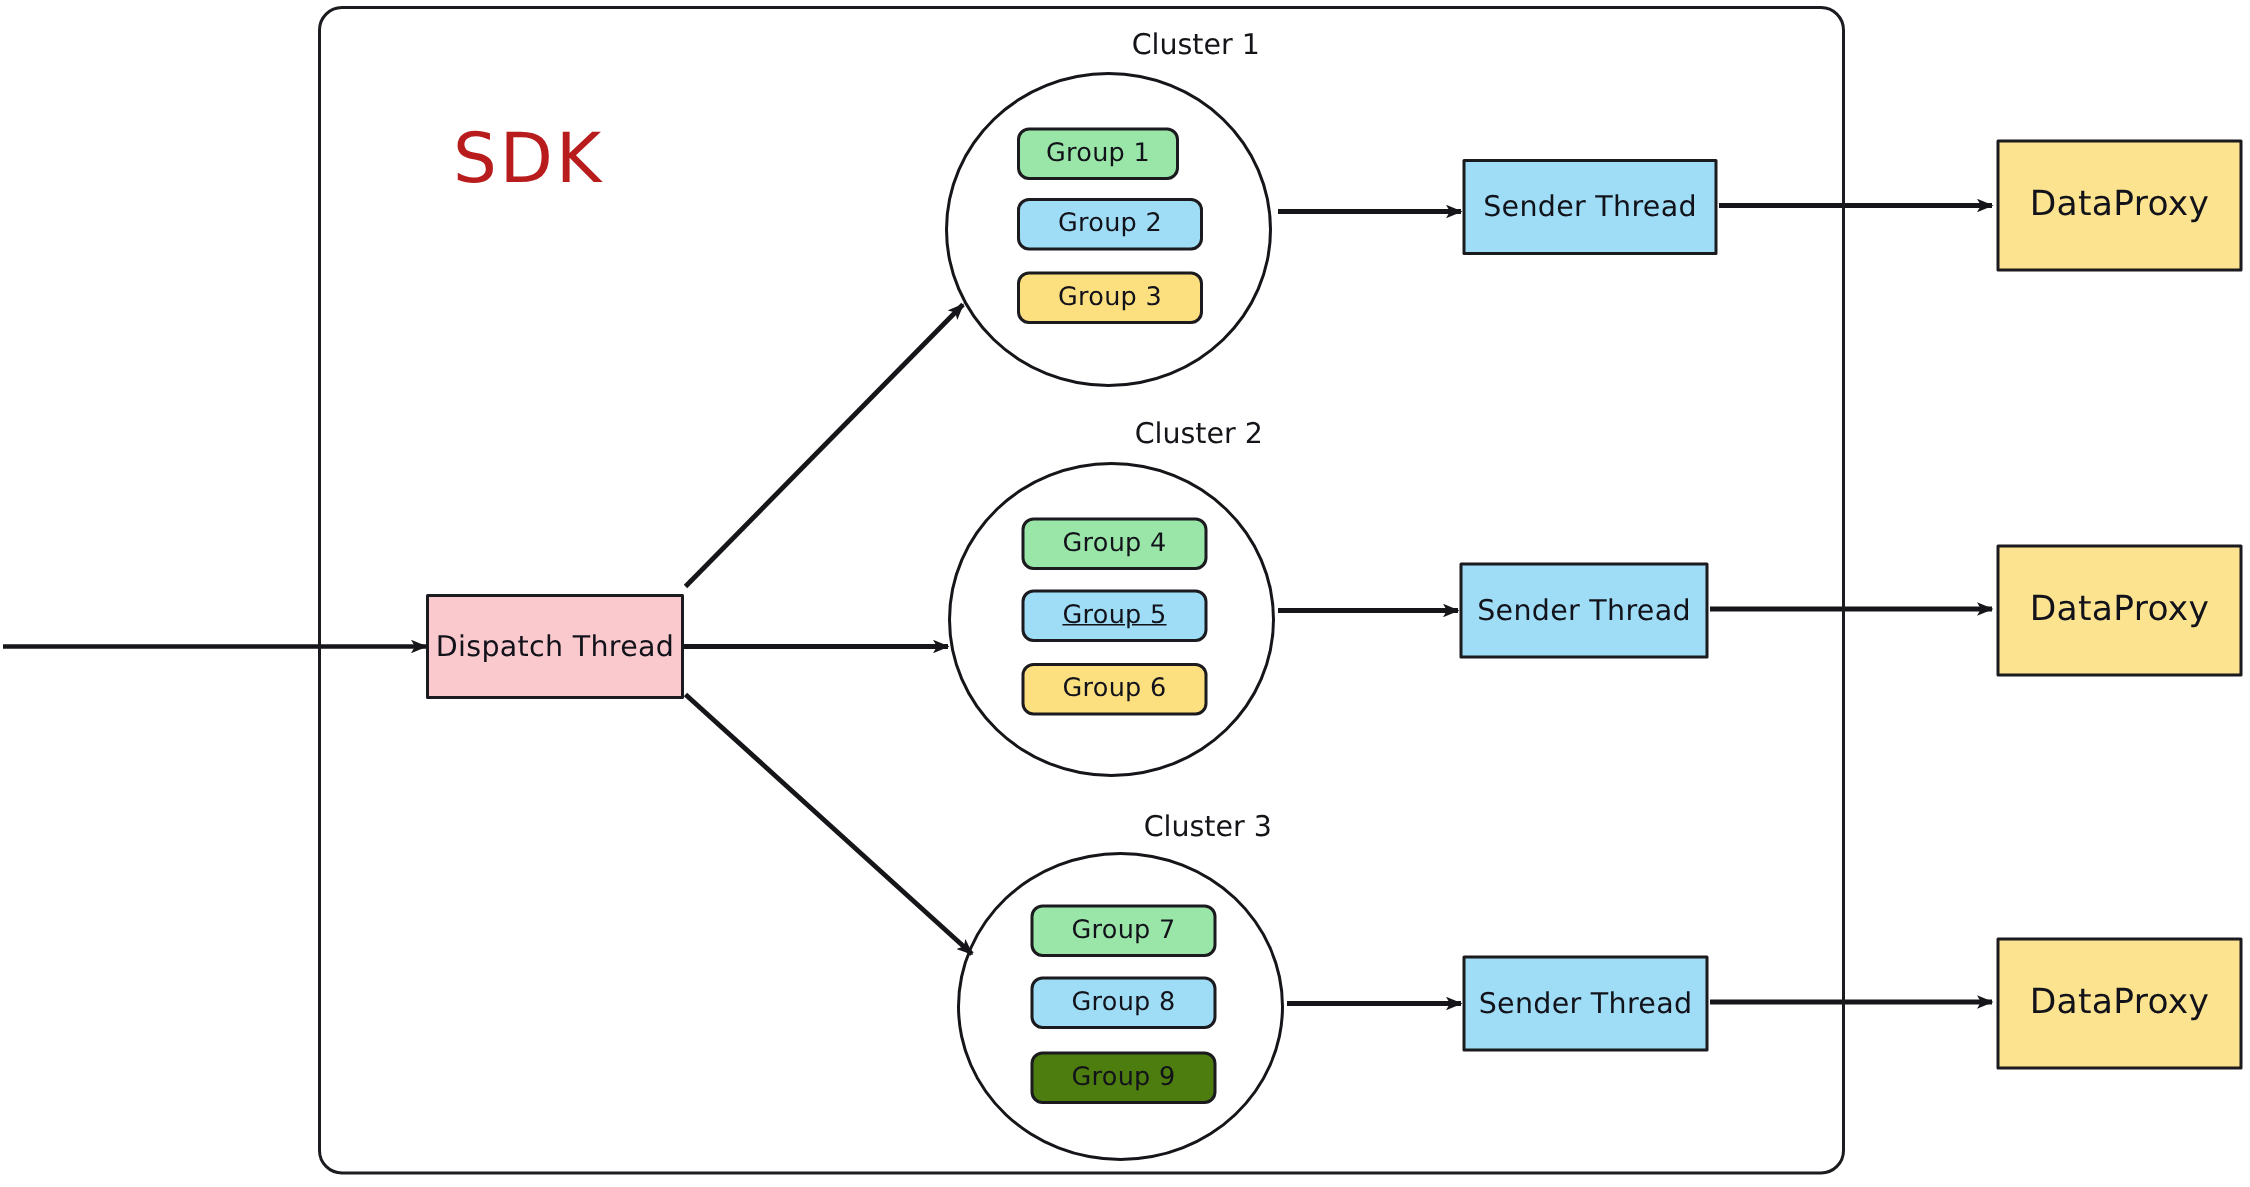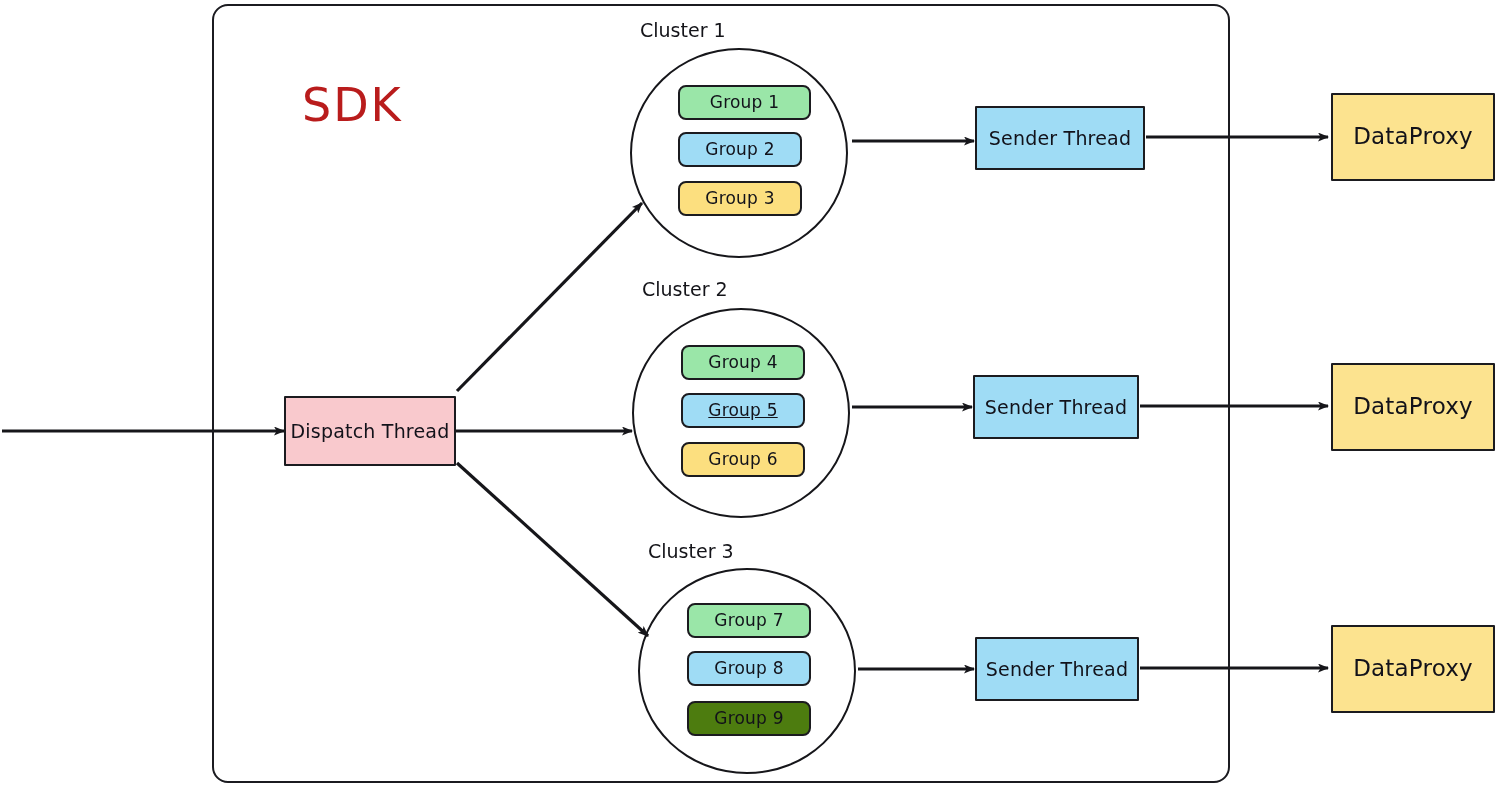--- a/index.html
+++ b/index.html
@@ -52,21 +52,21 @@
     box-sizing: border-box;
     border: 2.8px solid #16161a;
     border-radius: 50%;
     background: transparent;
   }
   .caption {
     position: absolute;
     font-size: 19px;
     color: #141419;
     white-space: nowrap;
-    text-align: left;
+    text-align: right;
   }
   .sdk-label {
     position: absolute;
     font-size: 46px;
     color: #b91c1c;
     letter-spacing: 2px;
     white-space: nowrap;
   }
   .sdk-box {
     position: absolute;
@@ -106,21 +106,21 @@
   <div class="sdk-box" style="left:212px; top:4px; width:1018px; height:779px;"></div>
 
   <div class="sdk-label" style="left:302px; top:78px;">SDK</div>
 
   <div class="node thread" style="left:284px; top:396px; width:172px; height:70px; background:#f9c9cd;">
     <span>Dispatch Thread</span>
   </div>
 
   <div class="caption" style="left:640px; top:19px; width:200px;">Cluster 1</div>
   <div class="circle" style="left:630px; top:48px; width:218px; height:210px;"></div>
-  <div class="node group" style="left:678px; top:85px; width:133px; height:35px; background:#9ae6a8;">
+  <div class="node group" style="left:678px; top:85px; width:108px; height:35px; background:#9ae6a8;">
     <span>Group 1</span>
   </div>
   <div class="node group" style="left:678px; top:132px; width:124px; height:35px; background:#9fdcf5;">
     <span>Group 2</span>
   </div>
   <div class="node group" style="left:678px; top:181px; width:124px; height:35px; background:#fcdf7f;">
     <span>Group 3</span>
   </div>
   <div class="node thread" style="left:975px; top:106px; width:170px; height:64px; background:#9fdcf5;">
     <span>Sender Thread</span>

